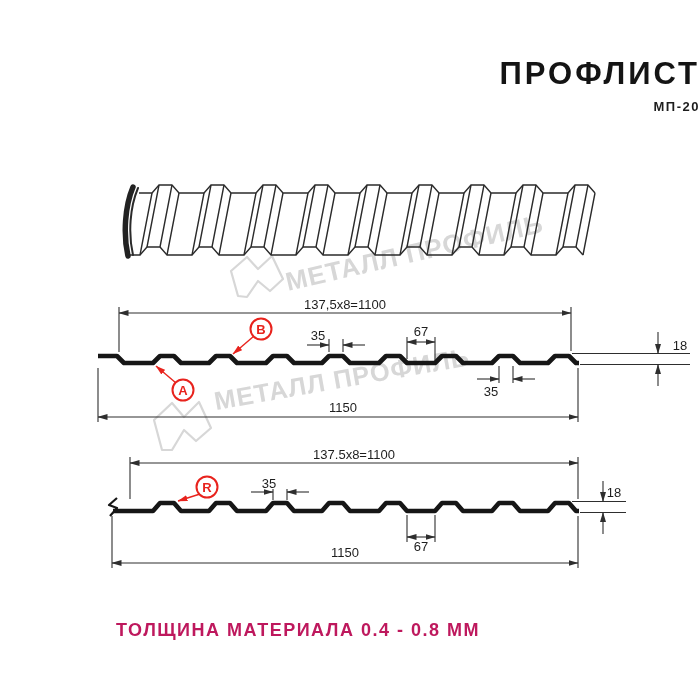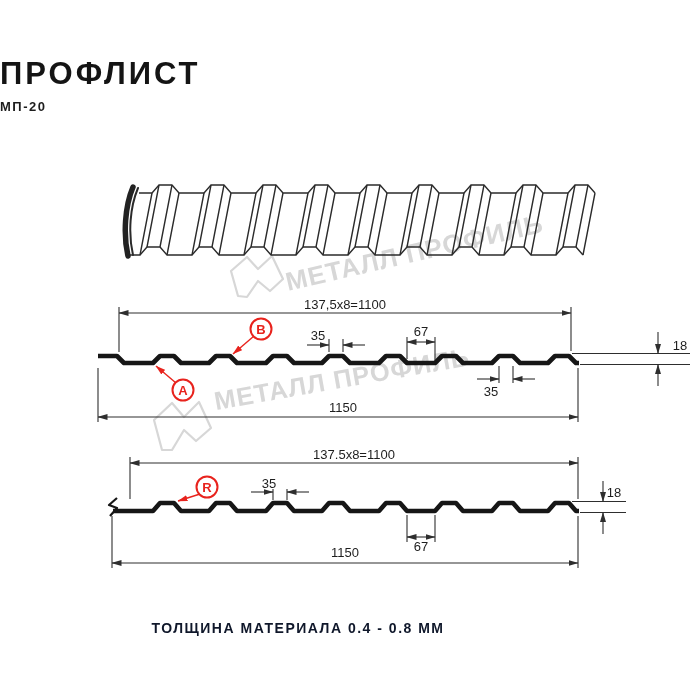--- a/index.html
+++ b/index.html
@@ -1,22 +1,22 @@
 <!DOCTYPE html>
 <html><head>
 <meta charset="utf-8">
 <style>
   html,body{margin:0;padding:0;background:#ffffff;}
   body{width:700px;height:700px;position:relative;overflow:hidden;
        font-family:"Liberation Sans","DejaVu Sans",sans-serif;color:#161616;}
-  .hdr{position:absolute;left:0;width:700px;text-align:left;}
+  .hdr{position:absolute;left:0;width:700px;text-align:right;}
   #title{top:56px;font-size:31px;font-weight:800;letter-spacing:3px;color:#141414;}
   #subtitle{top:99px;font-size:13px;font-weight:600;letter-spacing:1.5px;color:#1d1d1d;}
   #footer{position:absolute;left:0;top:620px;width:596px;text-align:center;
-          font-size:14px;font-weight:600;letter-spacing:1.5px;color:#0f172a;}
+          font-size:18px;font-weight:600;letter-spacing:1.5px;color:#be185d;}
   svg{position:absolute;left:0;top:0;}
   text{font-family:"Liberation Sans","DejaVu Sans",sans-serif;}
   .dimtxt{font-size:13px;fill:#1e1e1e;}
   .dimline{stroke:#2e2e2e;stroke-width:1.1;fill:none;}
   .extline{stroke:#2e2e2e;stroke-width:1.1;fill:none;}
   .profile{stroke:#161616;stroke-width:4.6;fill:none;stroke-linejoin:round;stroke-linecap:butt;}
   .wire{stroke:#2b2b2b;stroke-width:1.4;fill:none;stroke-linejoin:round;}
   .redln{stroke:#e8231d;stroke-width:1.4;fill:none;}
   .redcirc{stroke:#e8231d;stroke-width:2;fill:none;}
   .redtxt{font-size:13px;font-weight:bold;fill:#e8231d;}

